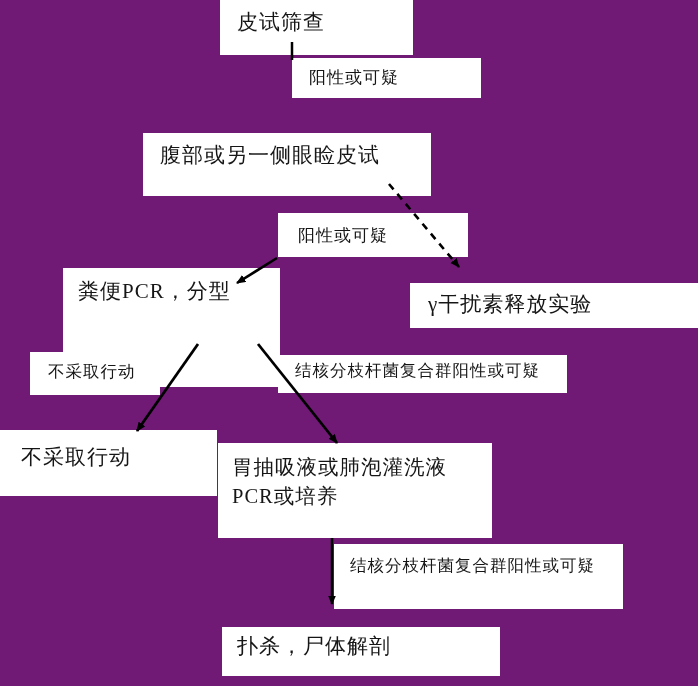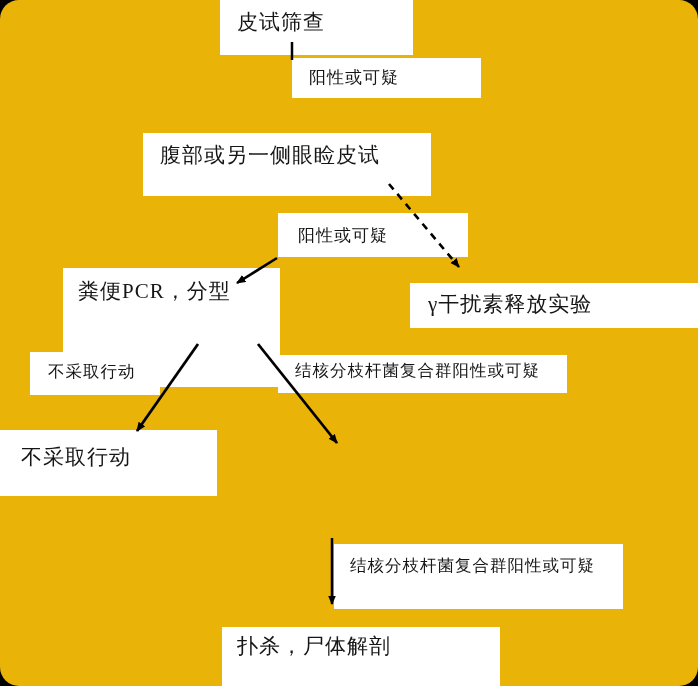--- a/index.html
+++ b/index.html
@@ -1,40 +1,39 @@
 <!DOCTYPE html>
 <html><head>
 <meta charset="utf-8">
 <style>
   html,body{margin:0;padding:0;background:#000;}
   .stage{
-    position:relative;width:698px;height:686px;background:#eab308;overflow:hidden;
+    position:relative;width:698px;height:686px;background:#701a75;overflow:hidden;
     font-family:"Liberation Serif","DejaVu Serif",serif;
-    border-radius:19px;
   }
   .node{
     position:absolute;background:#fff;color:#161616;
     box-sizing:border-box;letter-spacing:1px;line-height:1.25;
   }
   .t21{font-size:21px;}
   .t17{font-size:17px;font-family:Liberation Mono, monospace;}
   .t16{font-size:16.5px;}
   .skin    {left:220px;top:0px;   width:193px;height:55px;padding:9px 0 0 17px;}
   .pos1    {left:292px;top:58px;  width:189px;height:40px;padding:10px 0 0 17px;}
   .abdomen {left:143px;top:133px; width:288px;height:63px;padding:9px 0 0 17px;}
   .pos2    {left:278px;top:213px; width:190px;height:44px;padding:13px 0 0 20px;}
   .igra    {left:410px;top:283px; width:288px;height:45px;padding:8px 0 0 18px;}
   .fecal   {left:63px; top:268px; width:217px;height:119px;padding:10px 0 0 15px;}
   .env     {left:30px; top:352px; width:130px;height:43px;padding:10px 0 0 18px;}
   .mtbc1   {left:278px;top:355px; width:289px;height:38px;padding:6px 0 0 17px;}
   .noaction{left:0px;  top:430px; width:217px;height:66px;padding:14px 0 0 21px;}
   .gastric {left:218px;top:443px; width:274px;height:95px;padding:10px 0 0 14px;font-size:20.5px;}
   .gastric span{display:block;line-height:29px;}
   .mtbc2   {left:334px;top:544px; width:289px;height:65px;padding:12px 0 0 16px;}
-  .cull    {left:222px;top:627px; width:278px;height:59px;padding:6px 0 0 15px;}
+  .cull    {left:222px;top:627px; width:278px;height:49px;padding:6px 0 0 15px;}
   svg.connectors{position:absolute;left:0;top:0;pointer-events:none;}
 </style>
 </head>
 <body>
 
 <div class="stage">
 
   <div class="node skin t21">
     <span>皮试筛查</span>
   </div>
@@ -64,20 +63,24 @@
   </div>
 
   <div class="node mtbc1 t16">
     <span>结核分枝杆菌复合群阳性或可疑</span>
   </div>
 
   <div class="node noaction t21">
     <span>不采取行动</span>
   </div>
 
+  <div class="node gastric">
+    <span>胃抽吸液或肺泡灌洗液</span>
+    <span>PCR或培养</span>
+  </div>
 
   <div class="node mtbc2 t16">
     <span>结核分枝杆菌复合群阳性或可疑</span>
   </div>
 
   <div class="node cull t21">
     <span>扑杀，尸体解剖</span>
   </div>
 
   <svg class="connectors" width="698" height="686" viewBox="0 0 698 686">

